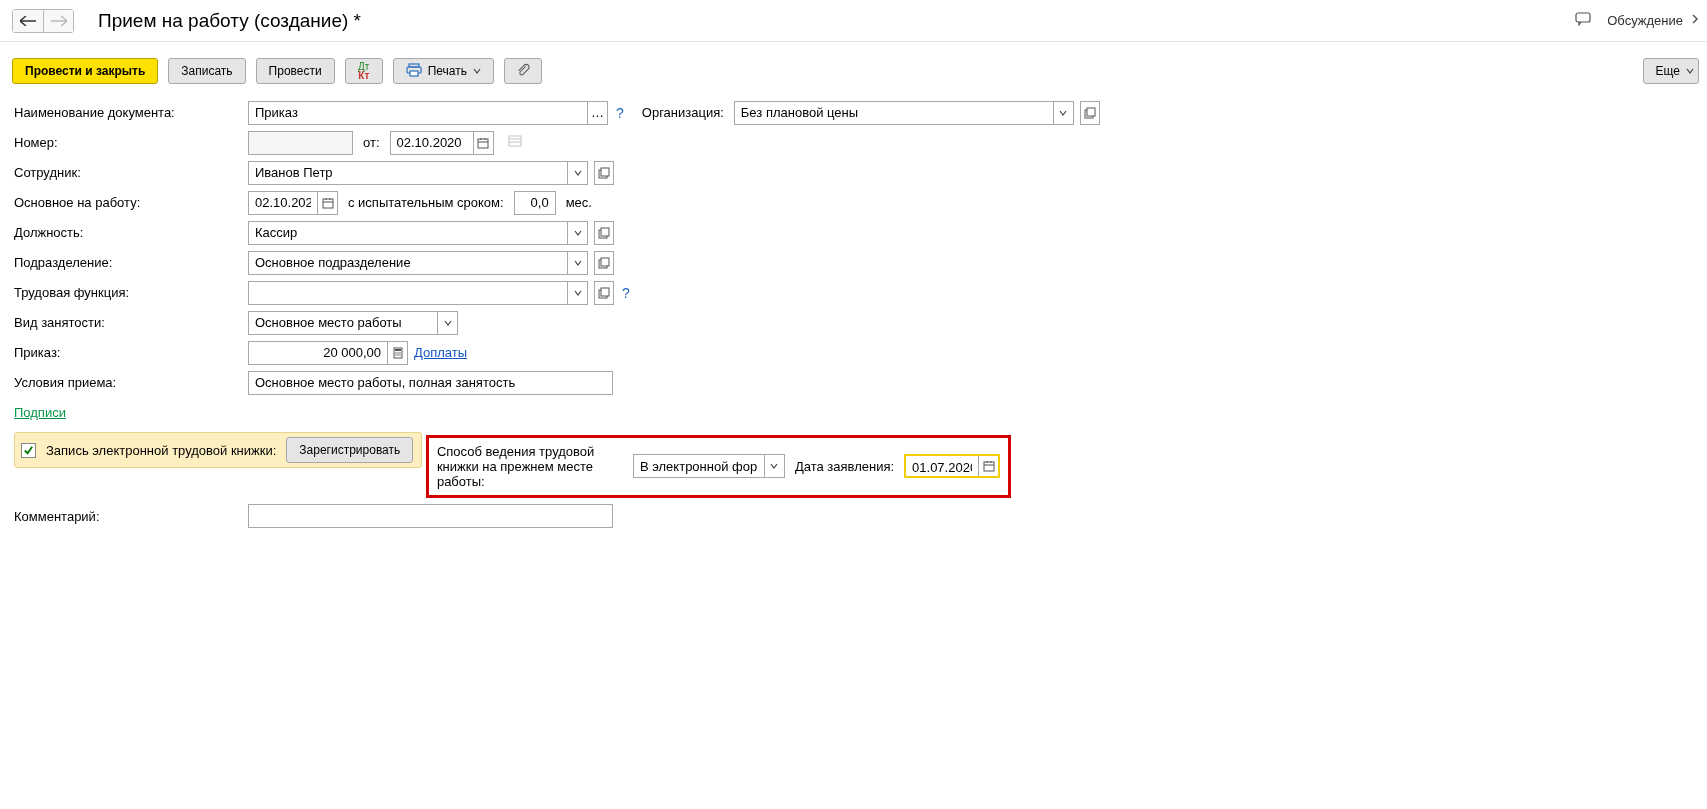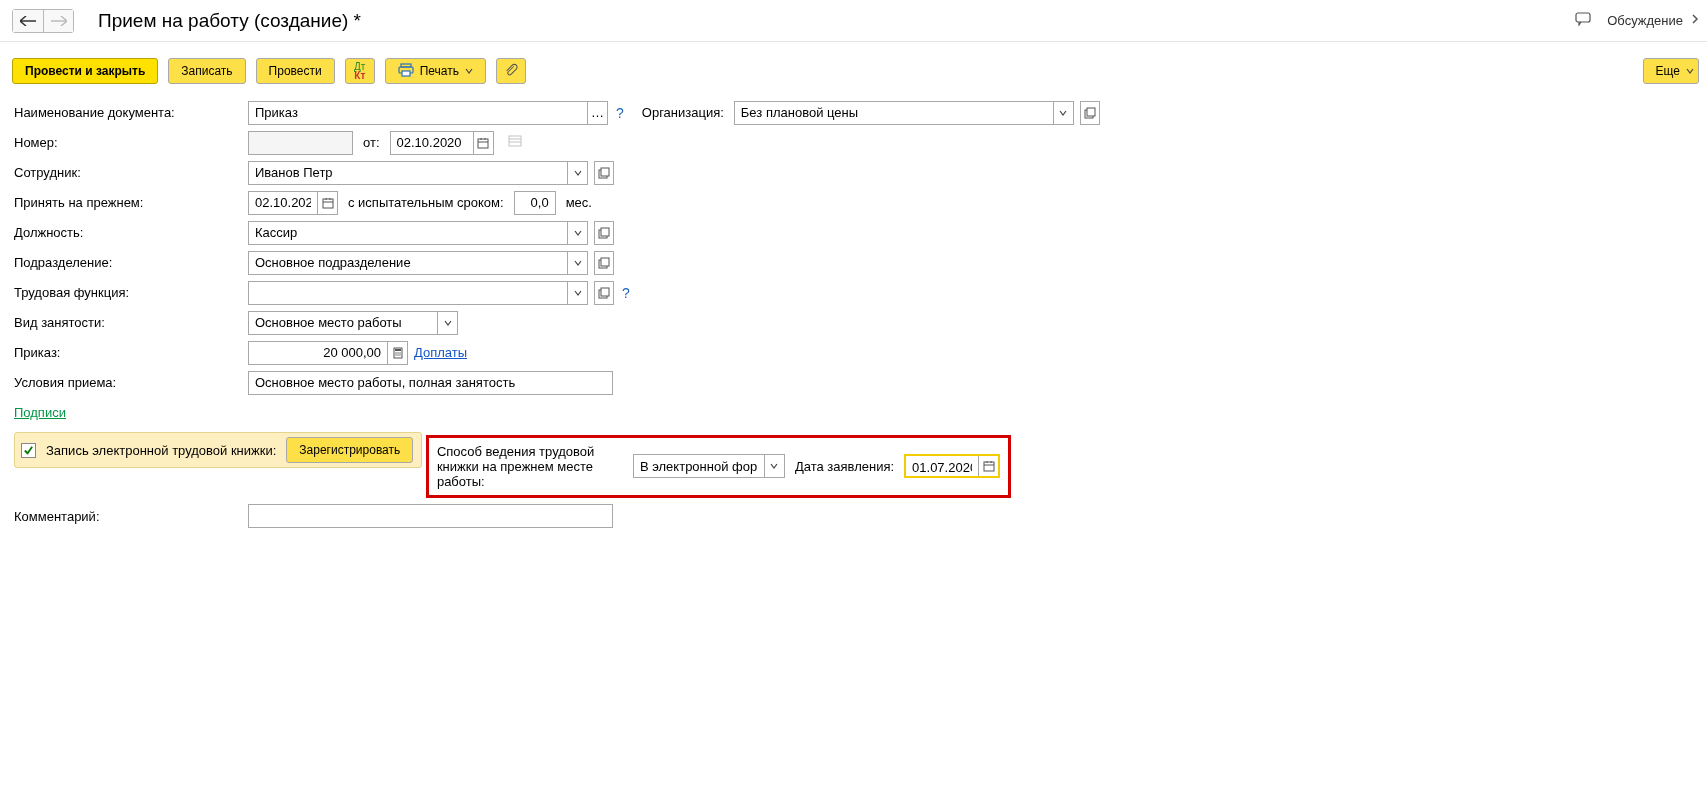--- a/index.html
+++ b/index.html
@@ -30,26 +30,26 @@
   .top-spacer { flex: 1; }
   .discuss { display: flex; align-items: center; gap: 16px; color: #2f2f2f; cursor: pointer; }
   .discuss-caret { margin-left: 8px; color: #555; }
 
   .toolbar {
     display: flex; align-items: center; gap: 10px;
     padding: 16px 8px 10px 12px;
   }
   .btn {
     height: 26px; padding: 0 12px;
-    background: #fde047; border: 1px solid #a8a8a8; border-radius: 3px;
+    background: #e5e5e5; border: 1px solid #a8a8a8; border-radius: 3px;
     display: inline-flex; align-items: center; gap: 6px;
     cursor: pointer; font-size: 12px;
   }
   .btn-yellow { background: #ffe100; border-color: #b8a200; font-weight: bold; }
-  .btn-icon-only { padding: 0; width: 30px; justify-content: center; }
+  .btn-icon-only { padding: 0; width: 38px; justify-content: center; }
   .btn-print svg.caret { width: 8px; height: 8px; }
   .dtkt { font-size: 10px; line-height: 9px; }
   .dtkt .dt { color: #2a8c2a; display: block; text-align: left; }
   .dtkt .kt { color: #c33; display: block; text-align: right; font-weight: bold; }
   .clip-icon svg { width: 14px; height: 14px; }
   .tb-spacer { flex: 1; }
   .btn-more { padding-right: 4px; }
   .btn-more svg { width: 8px; height: 8px; }
 
   .form { padding: 4px 23px 0 14px; }
@@ -243,21 +243,21 @@
       <div class="open-btn">
         <svg width="12" height="12" viewBox="0 0 12 12">
             <rect x="1" y="3" width="8" height="8" fill="none" stroke="#555"></rect>
             <rect x="3" y="1" width="8" height="8" fill="#fff" stroke="#555"></rect>
           </svg>
       </div>
     </div>
   </div>
 
   <div class="row">
-    <div class="label-col">Принять на прежнем:</div>
+    <div class="label-col">Основное на работу:</div>
     <div class="control-col">
       <div class="input-group">
         <input style="width: 68px;" value="02.10.2020">
         <div class="sep-btn">
           <svg width="12" height="12" viewBox="0 0 12 12">
               <rect x="1" y="2" width="10" height="9" fill="none" stroke="#555"></rect>
               <line x1="1" y1="5" x2="11" y2="5" stroke="#555"></line>
               <line x1="4" y1="1" x2="4" y2="3" stroke="#555"></line>
               <line x1="8" y1="1" x2="8" y2="3" stroke="#555"></line>
             </svg>

